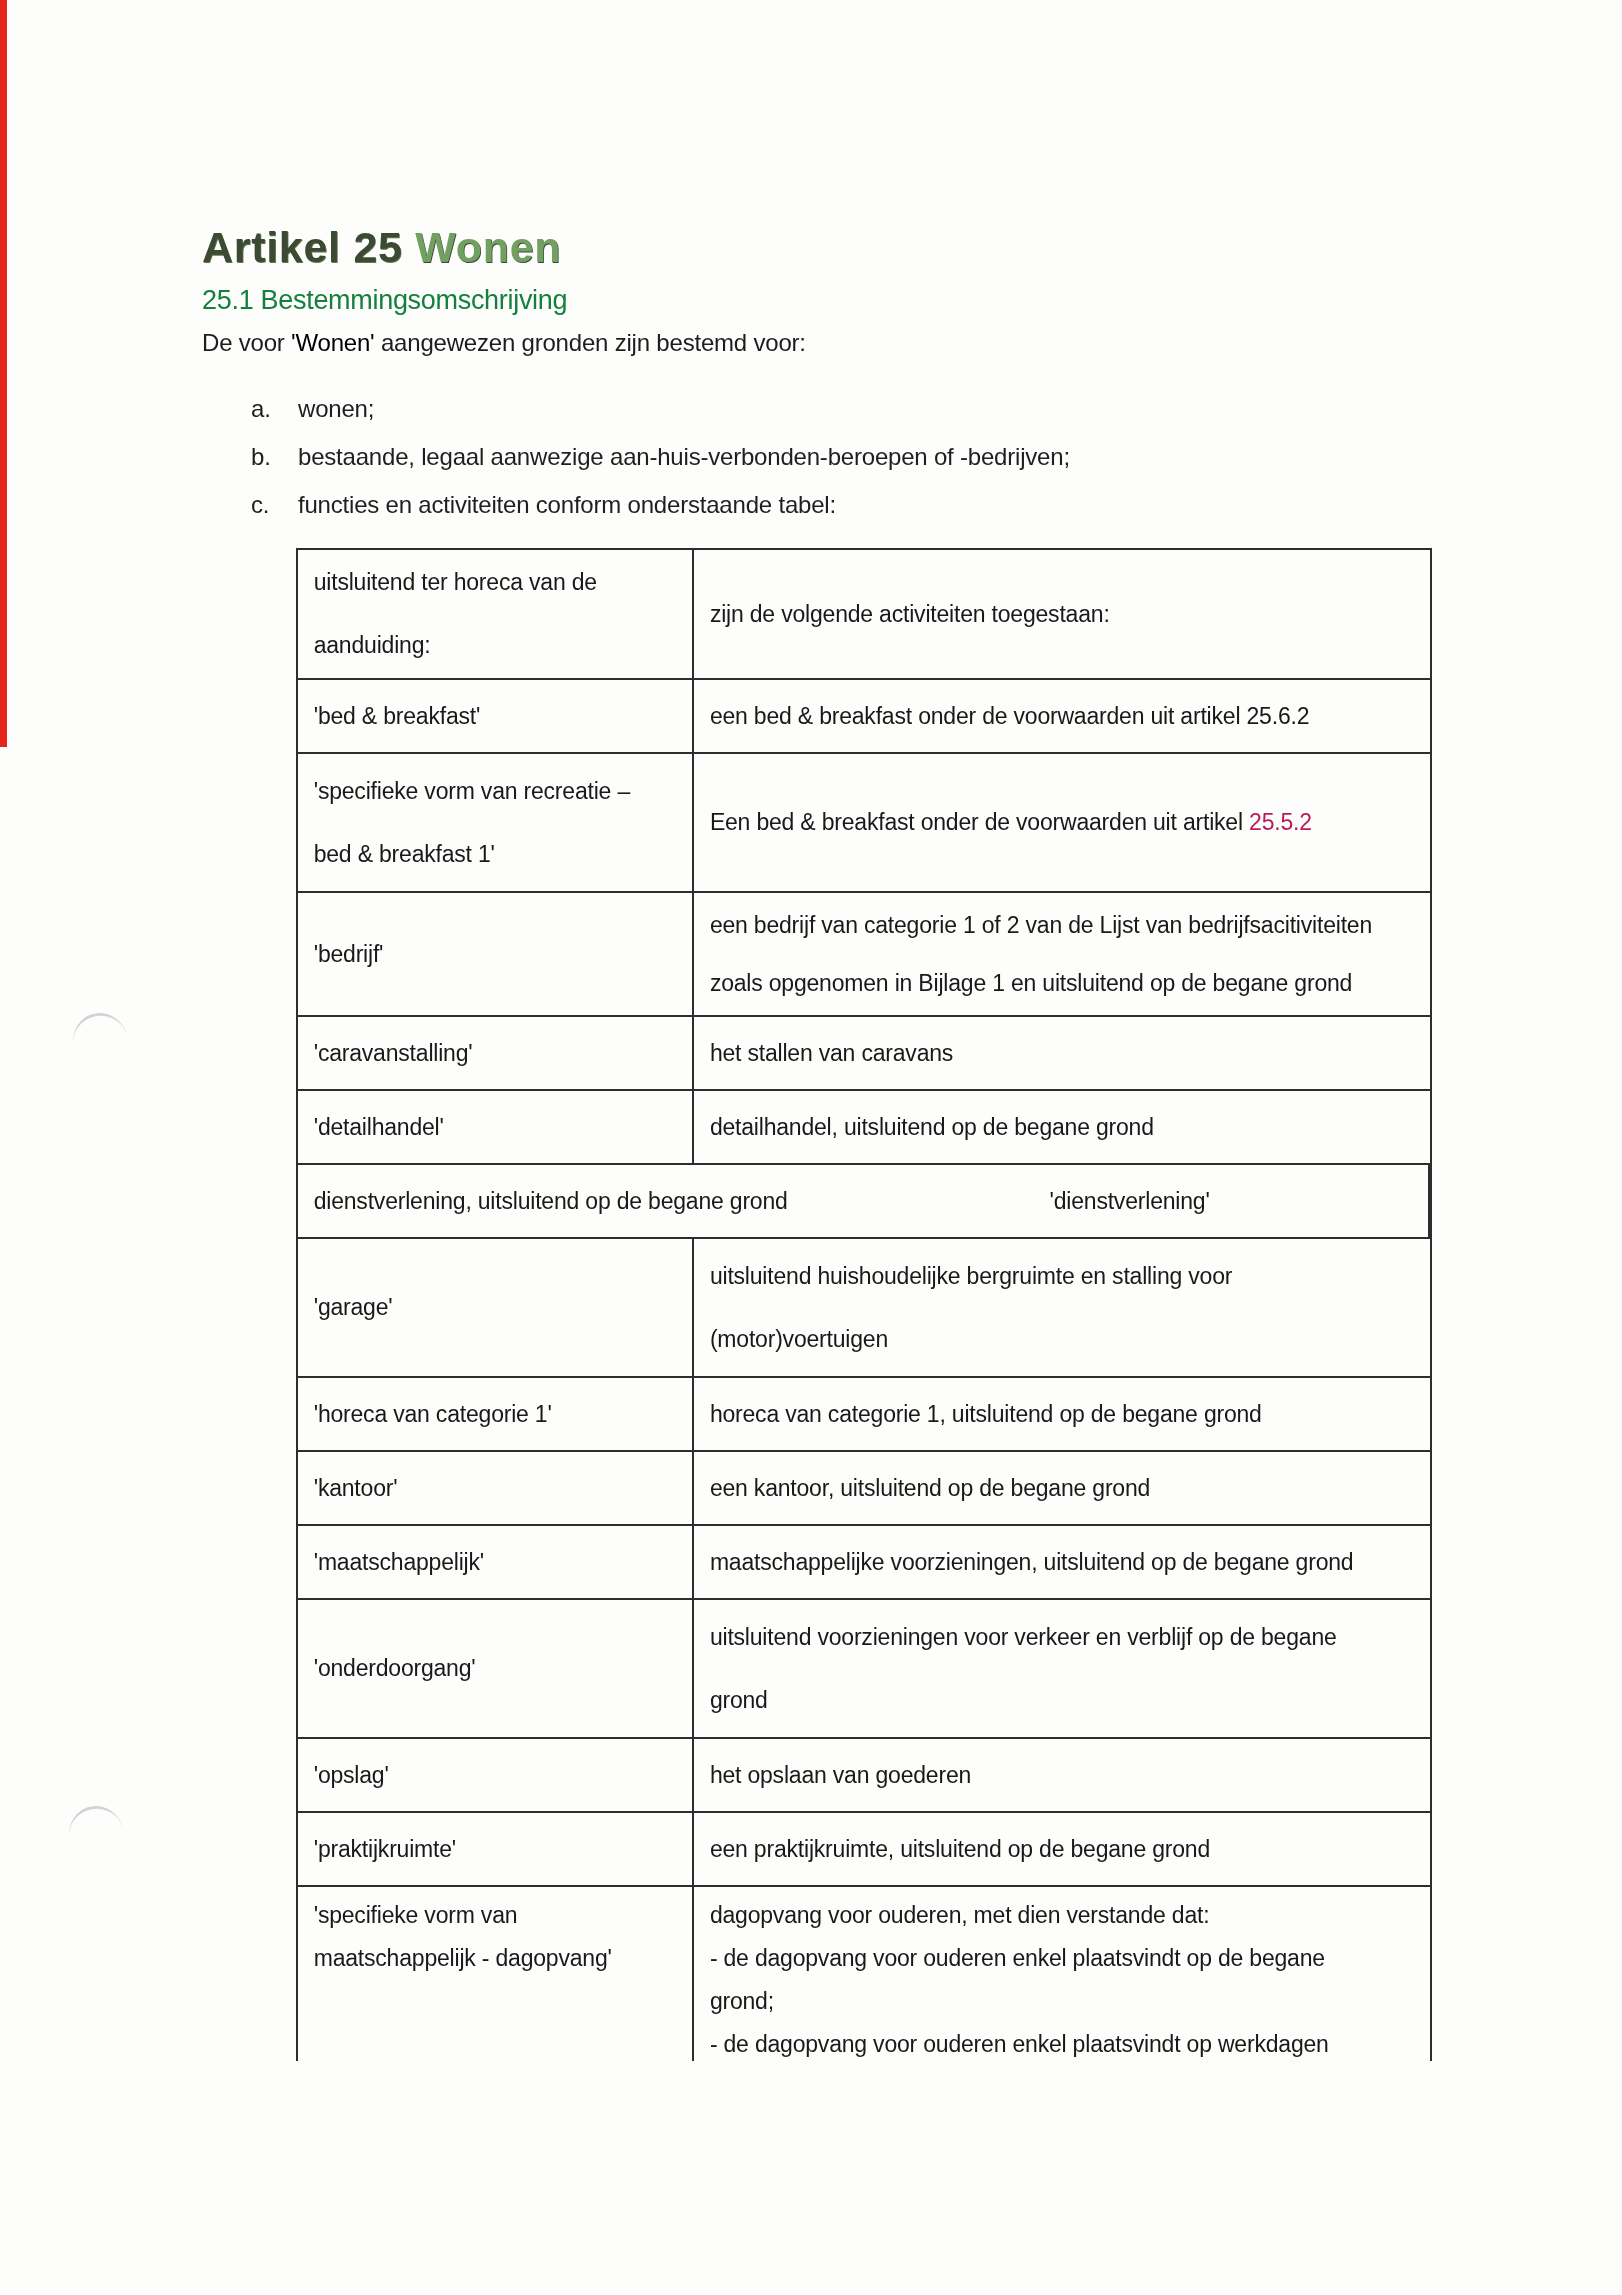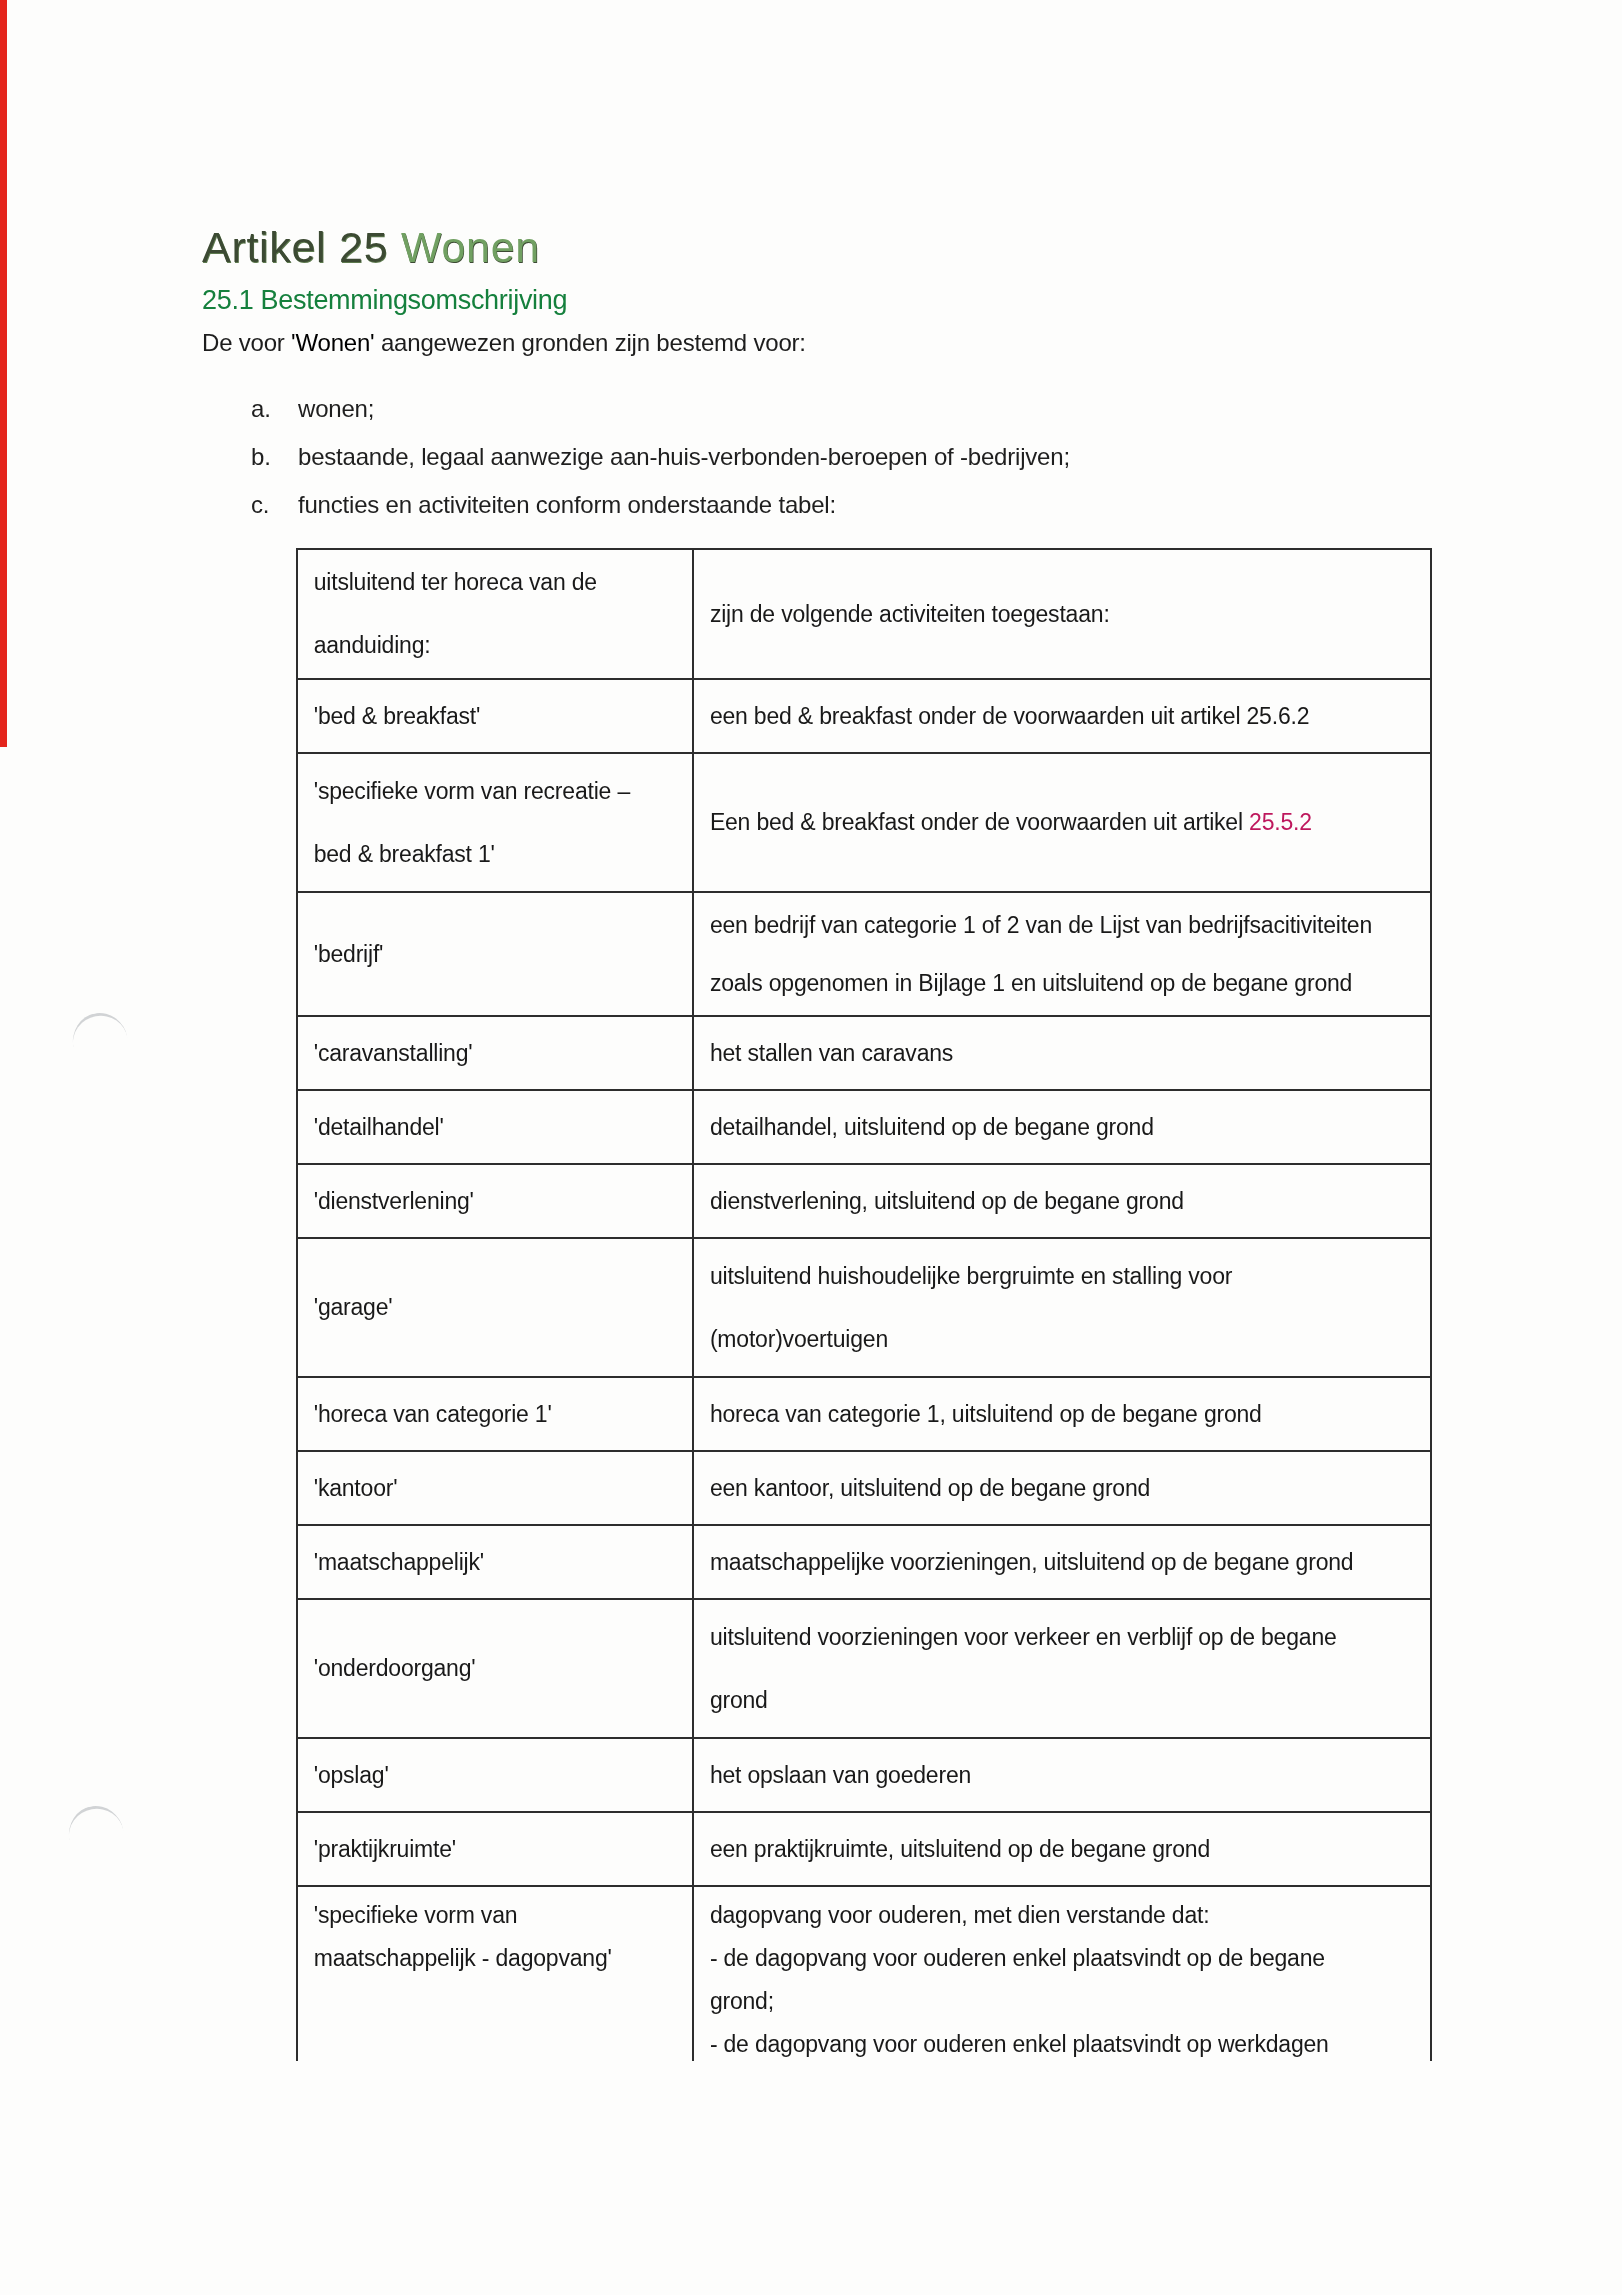--- a/index.html
+++ b/index.html
@@ -18,21 +18,21 @@
   .arc{
     position:absolute;width:55px;height:34px;
     border-top:3.3px solid #c3c6c9;
     border-radius:50% 50% 0 0 / 80% 80% 0 0;
     opacity:.75;
   }
   .arc1{left:71px;top:1013px;transform:rotate(-10deg);}
   .arc2{left:67px;top:1806px;transform:rotate(-10deg);}
   .doc-title{
     position:absolute;left:202px;top:194px;
-    font-size:43px;font-weight:normal;letter-spacing:0.7px;
+    font-size:43px;font-weight:bold;letter-spacing:0.7px;
     color:#3c4a33;
     text-shadow:0.7px 0.7px 0 #5d7a4e;
   }
   .doc-title .hl{color:#71a062;text-shadow:0.7px 0.7px 0 #3c4a33;}
   .section-heading{
     position:absolute;left:202px;top:263px;
     font-size:27px;font-weight:normal;color:#15803d;letter-spacing:-0.3px;
   }
   .intro{
     position:absolute;left:202px;top:305px;
@@ -146,25 +146,25 @@
       </div>
       <div class="tr s">
         <div class="td td-l">
           <div class="ln"><span>'detailhandel'</span></div>
         </div>
         <div class="td td-r">
           <div class="ln"><span>detailhandel, uitsluitend op de begane grond</span></div>
         </div>
       </div>
       <div class="tr s">
+        <div class="td td-r">
+          <div class="ln"><span>dienstverlening, uitsluitend op de begane grond</span></div>
+        </div>
         <div class="td td-l">
           <div class="ln"><span>'dienstverlening'</span></div>
-        </div>
-        <div class="td td-r">
-          <div class="ln"><span>dienstverlening, uitsluitend op de begane grond</span></div>
         </div>
       </div>
       <div class="tr d">
         <div class="td td-l">
           <div class="ln"><span>'garage'</span></div>
         </div>
         <div class="td td-r">
           <div class="ln"><span>uitsluitend huishoudelijke bergruimte en stalling voor</span></div>
           <div class="ln"><span>(motor)voertuigen</span></div>
         </div>

